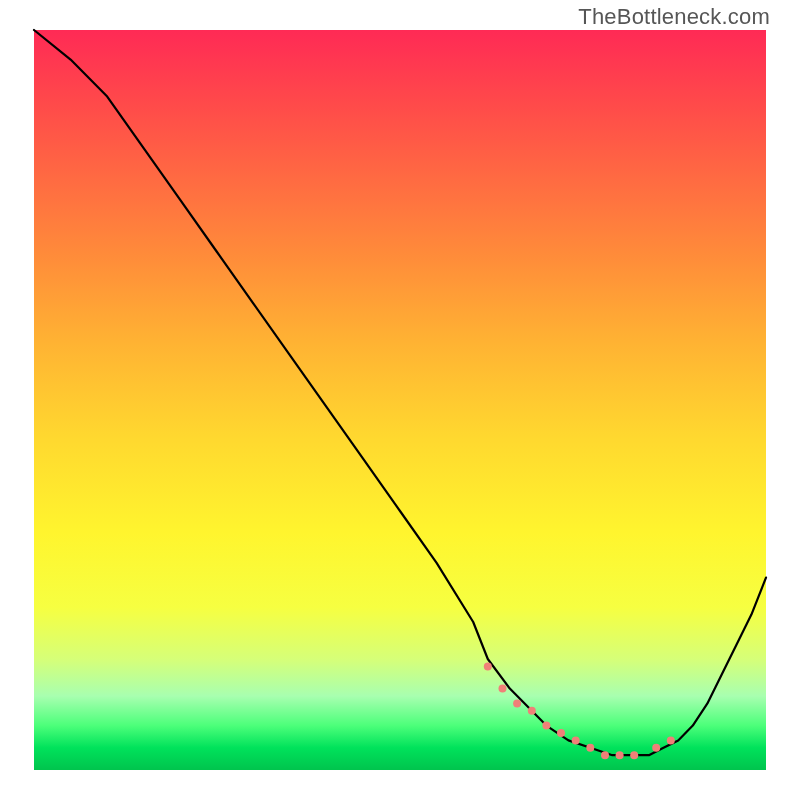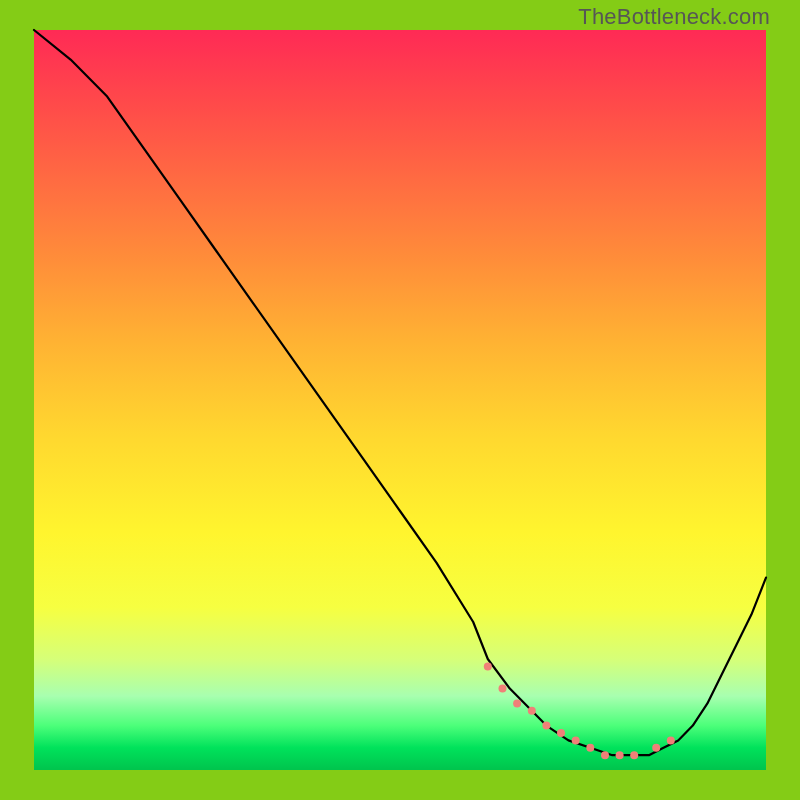--- a/index.html
+++ b/index.html
@@ -8,21 +8,21 @@
     width: 800px;
     height: 800px;
     background: #000;
     font-family: Arial, Helvetica, sans-serif;
     overflow: hidden;
   }
   .stage {
     position: relative;
     width: 800px;
     height: 800px;
-    background: #84cc16;
+    background: #ffffff;
   }
   
   .frame {
     position: absolute;
     left: 34px;
     top: 30px;
     right: 34px;
     bottom: 30px;
     
     background: linear-gradient(to bottom,

